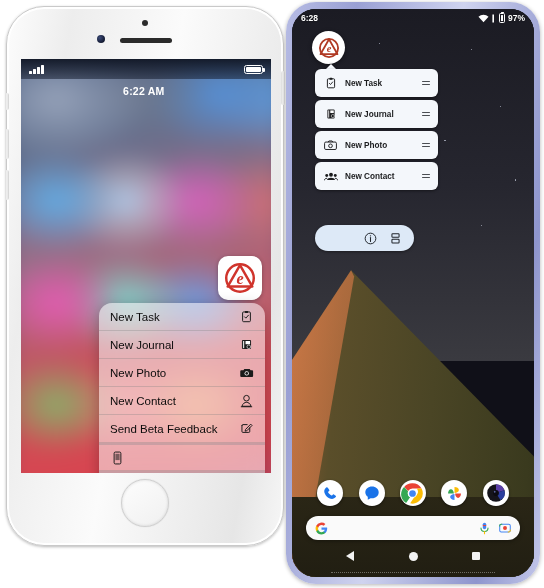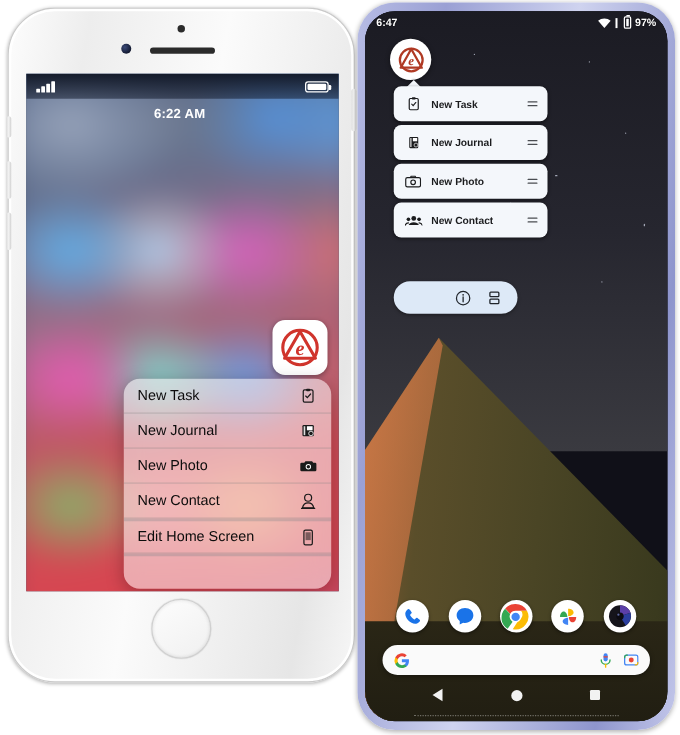--- a/index.html
+++ b/index.html
@@ -287,22 +287,31 @@
         <div class="ip-row">
           <span class="lbl">New Contact</span>
           <span class="ico">
             <svg width="13" height="14" viewBox="0 0 18 20">
                 <circle cx="9" cy="6" r="4" fill="none" stroke="#1a1a1a" stroke-width="1.4"></circle>
                 <path d="M2.5 17.5c1-4 4-5.6 6.5-5.6s5.5 1.6 6.5 5.6z" fill="none" stroke="#1a1a1a" stroke-width="1.4"></path>
                 <path d="M1.5 18.2h15" stroke="#1a1a1a" stroke-width="1.4" stroke-linecap="round"></path>
               </svg>
           </span>
         </div>
+        <div class="ip-row">
+          <span class="lbl">Send Beta Feedback</span>
+          <span class="ico">
+            <svg width="13" height="13" viewBox="0 0 20 20">
+                <path d="M3 5.5A1.5 1.5 0 0 1 4.5 4H11" fill="none" stroke="#1a1a1a" stroke-width="1.5" stroke-linecap="round"></path>
+                <path d="M3 5.5v9A1.5 1.5 0 0 0 4.5 16h9a1.5 1.5 0 0 0 1.5-1.5V9" fill="none" stroke="#1a1a1a" stroke-width="1.5" stroke-linecap="round"></path>
+                <path d="M8.5 11.5l8-8.2 2 2-8 8.2-2.6.6z" fill="none" stroke="#1a1a1a" stroke-width="1.5" stroke-linejoin="round"></path>
+              </svg>
+          </span>
+        </div>
         <div class="ip-row ip-sep">
-          <span class="lbl">Edit Home Screen</span>
           <span class="ico">
             <svg width="11" height="14" viewBox="0 0 14 20">
                 <rect x="2.2" y="1.5" width="9.6" height="17" rx="1.8" fill="none" stroke="#1a1a1a" stroke-width="1.4"></rect>
                 <rect x="4" y="4" width="6" height="9" fill="#1a1a1a" opacity=".55"></rect>
               </svg>
           </span>
         </div>
         <div class="ip-row ip-sep destructive">
           
           
@@ -327,21 +336,21 @@
         <div class="star" style="left:29%;top:19%"></div>
         <div class="star" style="left:92%;top:30%"></div>
         <div class="star" style="left:48%;top:27%"></div>
         <div class="star" style="left:78%;top:38%"></div>
         <div id="ad-pyramid"></div>
         <div id="ad-pyr-lit"></div>
         <div id="ad-ground"></div>
       </div>
 
       <div id="ad-status">
-        <span>6:47</span>
+        <span>6:28</span>
         <span class="spacer"></span>
         <span class="grp">
           <svg width="11" height="9" viewBox="0 0 14 11">
             <path d="M7 10.4 L0.6 3.2 A9.4 9.4 0 0 1 13.4 3.2 Z" fill="#fff"></path>
           </svg>
           <svg width="4" height="9" viewBox="0 0 5 11">
             <rect x="0.5" y="0.5" width="2" height="10" fill="#fff"></rect>
           </svg>
           <span id="ad-batt">
               <i></i>

